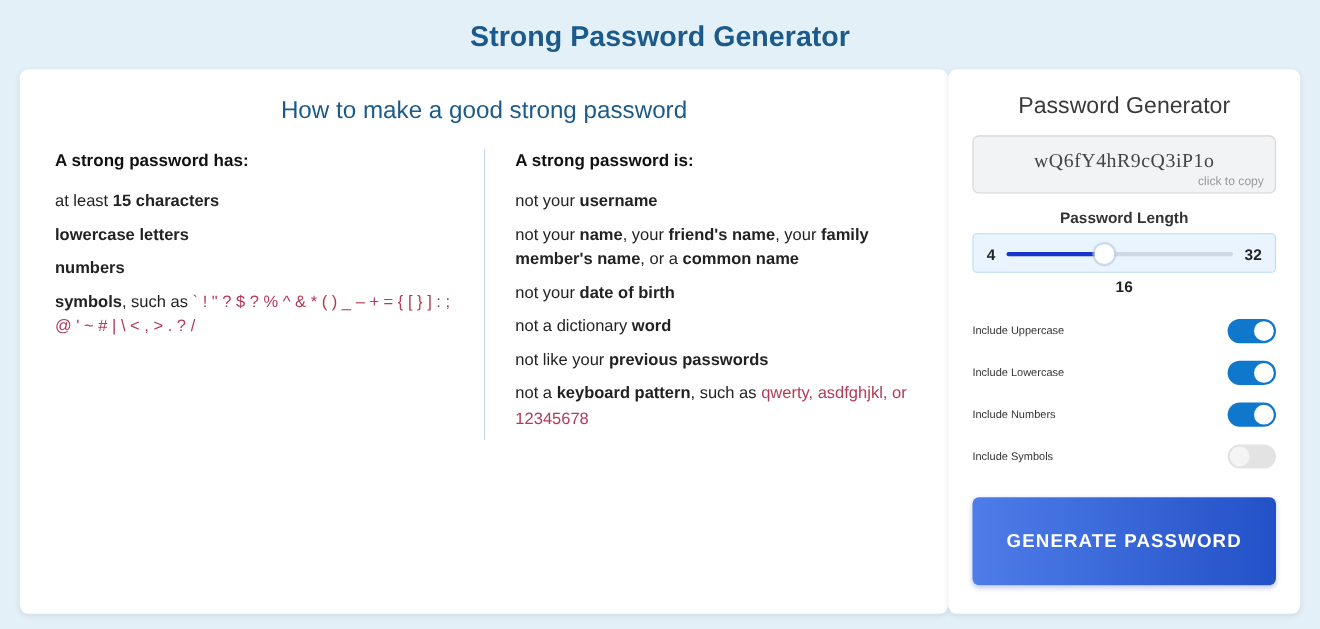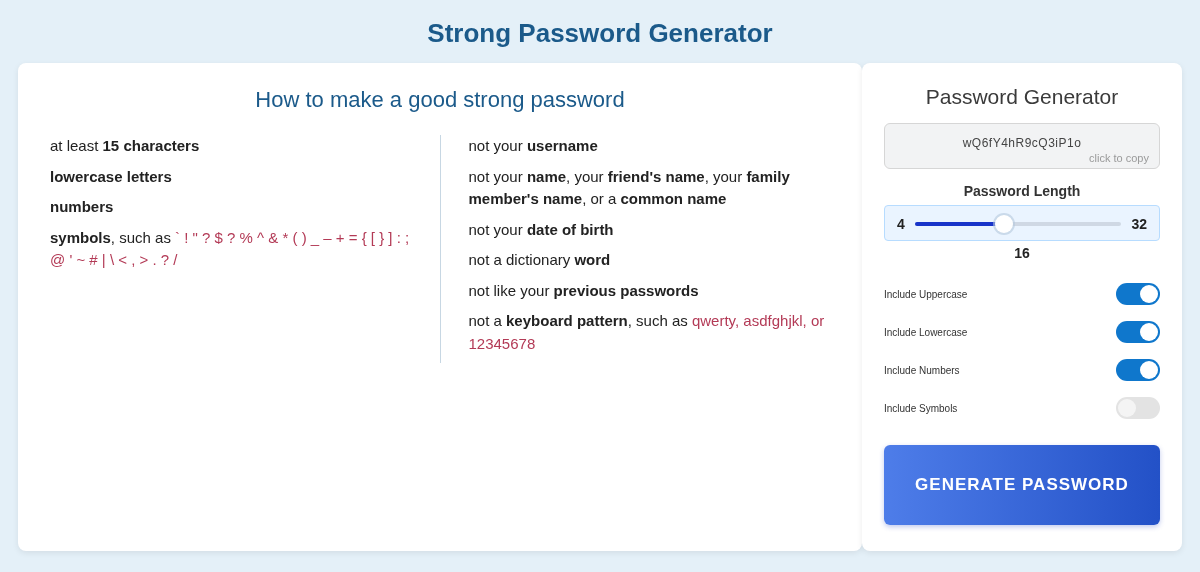--- a/index.html
+++ b/index.html
@@ -78,24 +78,24 @@
   .pw-box {
     background: #f2f3f4;
     border: 1px solid #d6d6d6;
     border-radius: 6px;
     padding: 12px 10px 4px;
     position: relative;
     margin-bottom: 14px;
   }
   .pw-value {
     text-align: center;
-    font-size: 12px;
+    font-size: 18px;
     color: #444;
     letter-spacing: 0.5px;
-    font-family: Liberation Sans, sans-serif;
+    font-family: Liberation Serif, serif;
   }
   .pw-hint {
     text-align: right;
     font-size: 11px;
     color: #9a9a9a;
     margin-top: 2px;
   }
   .len-label {
     text-align: center;
     font-weight: bold;
@@ -198,28 +198,30 @@
 <body>
 
 <div class="page-title">Strong Password Generator</div>
 
 <div class="container">
 
   <div class="card info-card">
     <h2>How to make a good strong password</h2>
     <div class="cols">
       <div class="col left">
+        <h3>A strong password has:</h3>
         <ul>
           <li><span>at least </span><b>15 characters</b></li>
           <li><b>lowercase letters</b></li>
           <li><b>numbers</b></li>
           <li><b>symbols</b><span>, such as </span><span class="accent">` ! " ? $ ? % ^ &amp; * ( ) _ – + = { [ } ] : ; @ ' ~ # | \ &lt; , &gt; . ? /</span></li>
         </ul>
       </div>
       <div class="col right">
+        <h3>A strong password is:</h3>
         <ul>
           <li><span>not your </span><b>username</b></li>
           <li><span>not your </span><b>name</b><span>, your </span><b>friend's name</b><span>, your </span><b>family member's name</b><span>, or a </span><b>common name</b></li>
           <li><span>not your </span><b>date of birth</b></li>
           <li><span>not a dictionary </span><b>word</b></li>
           <li><span>not like your </span><b>previous passwords</b></li>
           <li><span>not a </span><b>keyboard pattern</b><span>, such as </span><span class="accent">qwerty, asdfghjkl, or 12345678</span></li>
         </ul>
       </div>
     </div>

